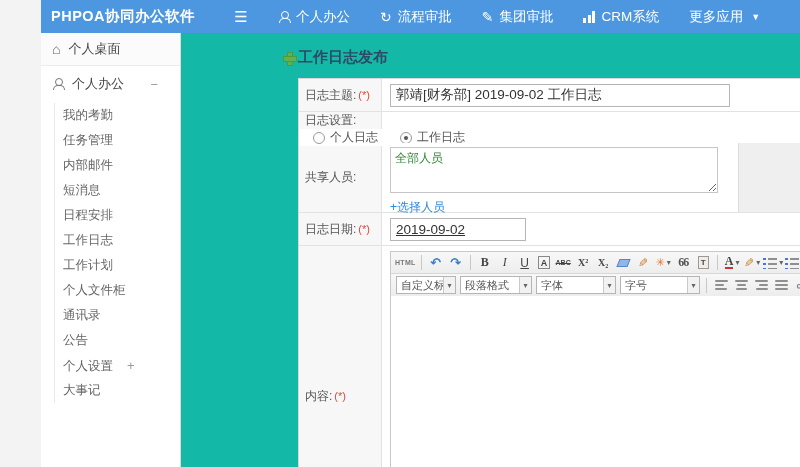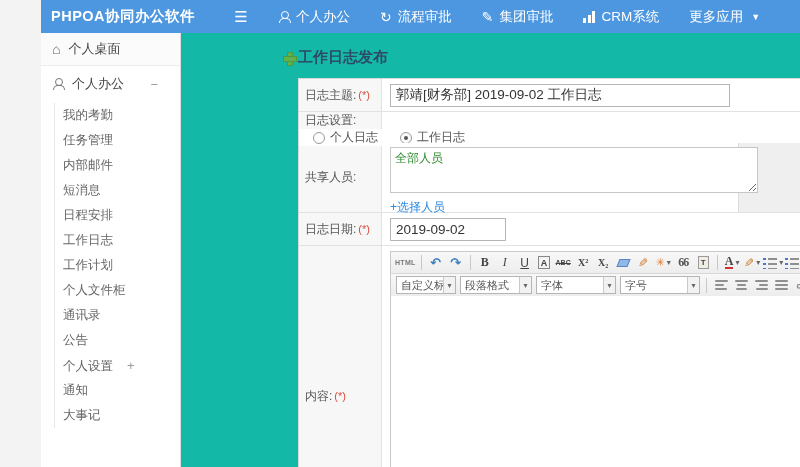--- a/index.html
+++ b/index.html
@@ -52,32 +52,32 @@
   .row { display:flex; border-bottom:1px solid #e2e2e2; }
   .row:last-child { border-bottom:none; }
   .lbl { width:83px; background:#f7f7f7; border-right:1px solid #e2e2e2; font-size:12px; color:#555;
          display:flex; align-items:center; padding-left:6px; gap:2px; flex-shrink:0; }
   .req { color:#e04a3a; font-style:normal; font-size:11px; }
   .val { flex:1; display:flex; align-items:center; padding-left:8px; background:#fff; position:relative; }
   .r1 { height:33px; } .r2 { height:31px;flex-direction:column; } .r3 { height:70px; } .r4 { height:33px; } .r5 { height:300px; }
   .txt-input { border:1px solid #b5b5b5; height:23px; font-size:13.5px; color:#333; padding:0 5px;
                font-family:"Liberation Sans",sans-serif; }
   .subject-input { width:340px; }
-  .date-input { width:116px; }
+  .date-input { width:136px;text-decoration:underline; }
 
   
   .radio-group { display:flex; align-items:center; gap:22px; font-size:12px; color:#555; padding-left:6px; }
   .radio-opt { display:flex; align-items:center; gap:5px; cursor:pointer;text-align:center; }
   .radio { width:12px; height:12px; border-radius:50%; border:1px solid #9a9a9a; background:#fdfdfd; position:relative; display:inline-block; }
   .radio.checked::after { content:""; position:absolute; left:3px; top:3px; width:4px; height:4px; border-radius:50%; background:#555; }
 
   
   .r3 .val { background:#efefef; padding:0; align-items:stretch; }
   .share-box { width:357px; background:#fff; border-right:1px solid #dcdcdc; padding:4px 0 0 8px; }
-  .share-ta { width:368px; height:46px; border:1px solid #c6c6c6; resize:both; font-size:12px; color:#2e8b2e;
+  .share-ta { width:328px; height:46px; border:1px solid #c6c6c6; resize:both; font-size:12px; color:#2e8b2e;
               padding:2px 4px; font-family:Liberation Serif, serif; background:#fff; }
   .share-link { display:block; margin-top:2px; font-size:12px; color:#2a8ae0; text-decoration:none; cursor:pointer; }
 
   
   .r5 .val { padding:5px 0 0 8px; align-items:flex-start; }
   .editor { width:512px; border:1px solid #c9c9c9; background:#fff; }
   .tb { display:flex; align-items:center; background:linear-gradient(#f8f8f8,#ededed); padding:2px 3px; height:22px; }
   .tb1 { border-bottom:1px solid #d8d8d8; }
   .tb-btn { display:inline-flex; align-items:center; justify-content:center; min-width:18px; height:17px;
             margin:0 1px; cursor:pointer; color:#444; font-size:11px; white-space:nowrap; }
@@ -178,21 +178,20 @@
       <li><span>短消息</span></li>
       <li><span>日程安排</span></li>
       <li><span>工作日志</span></li>
       <li><span>工作计划</span></li>
       <li><span>个人文件柜</span></li>
       <li><span>通讯录</span></li>
       <li><span>公告</span></li>
       <li>
         <span>个人设置</span><span class="plus-sign">+</span>
       </li>
-      <li><span>通知</span></li>
       <li><span>大事记</span></li>
     </ul>
   </aside>
 
   <main class="content">
     <div class="page-title">
       <span class="plus-ic"></span>
       <span>工作日志发布</span>
     </div>
 

